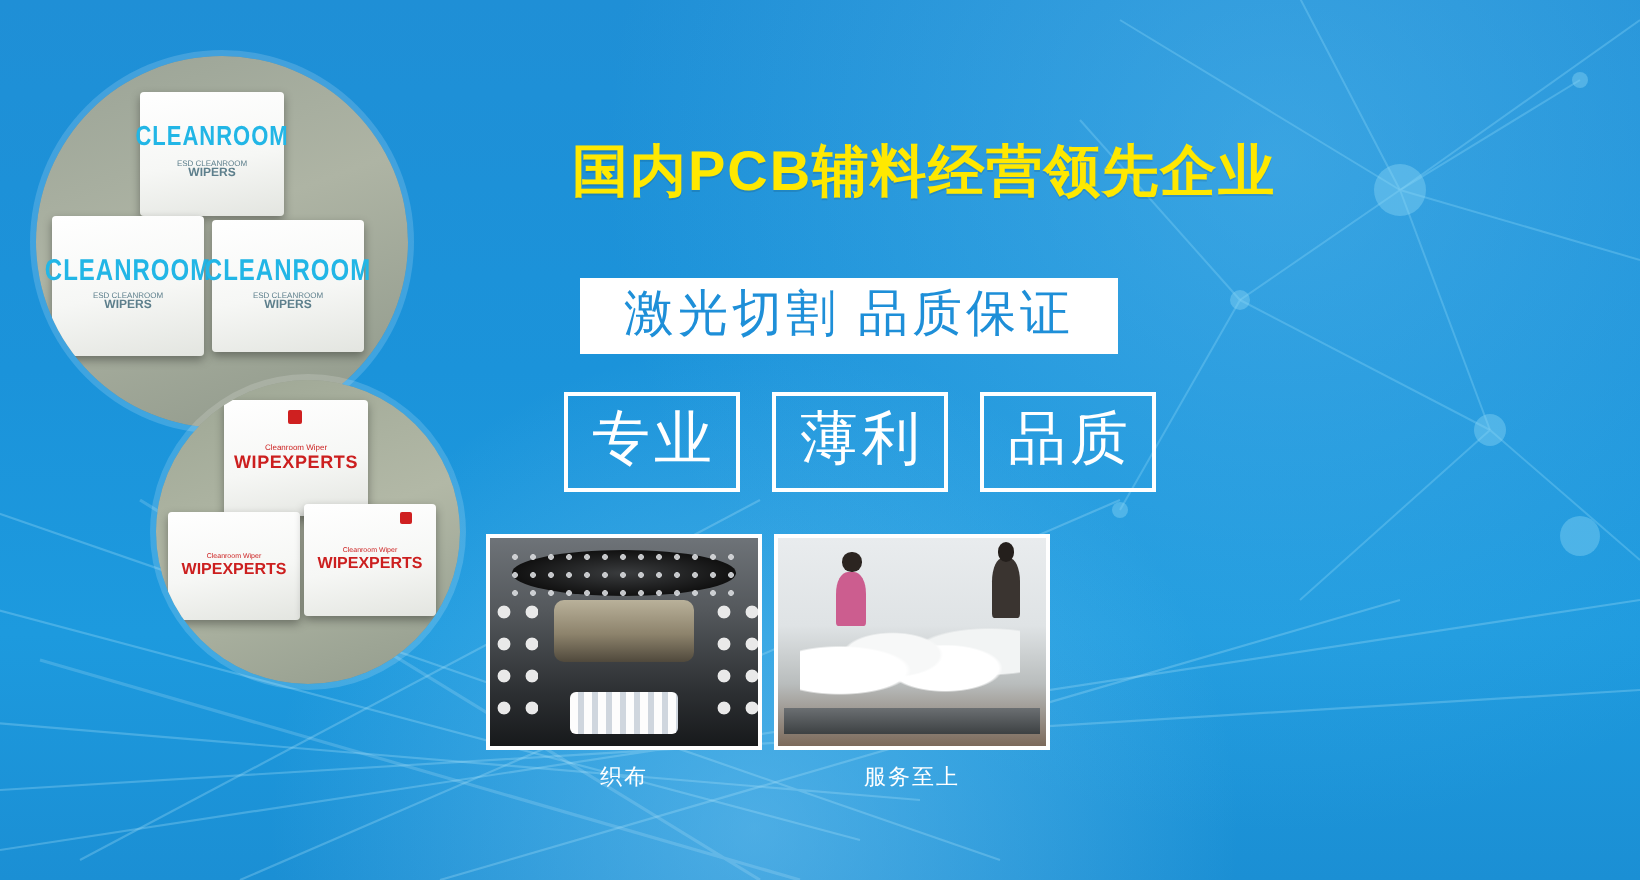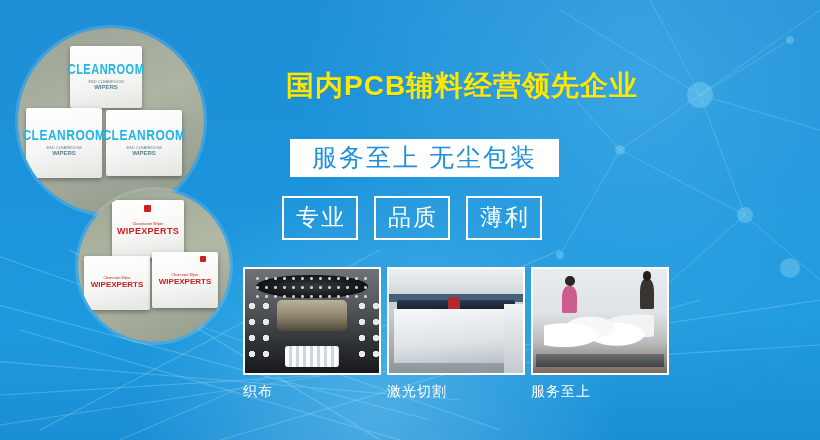--- a/index.html
+++ b/index.html
@@ -63,33 +63,33 @@
   }
   .subbar-text{
     color:#1e8fd8;font-size:25px;letter-spacing:2px;line-height:1;
     white-space:nowrap;
   }
 
   
   .keywords{position:absolute;left:282px;top:196px;display:flex;gap:16px;}
   .kw{
     border:2px solid #ffffff;color:#ffffff;
-    font-size:23px;line-height:1;letter-spacing:2px;
+    font-size:29px;line-height:1;letter-spacing:2px;
     padding:8px 10px 9px 12px;white-space:nowrap;
   }
 
   
   .strip{position:absolute;left:243px;top:267px;display:flex;gap:6px;}
   .thumb-wrap{width:138px;}
   .thumb{
     width:138px;height:108px;border:2px solid #ffffff;box-sizing:border-box;
     overflow:hidden;position:relative;background:#2b2b2b;
   }
   .thumb-caption{
-    color:#ffffff;font-size:14px;
+    color:#ffffff;font-size:11px;text-align:center;
     margin-top:9px;letter-spacing:1px;line-height:1;
   }
 
   
   .sc{position:absolute;inset:0;}
   
   .sc-knit{background:linear-gradient(180deg,#6e7378 0%,#54585c 35%,#2c2f32 75%,#17191b 100%);}
   .knit-ring{position:absolute;left:8%;top:6%;width:84%;height:22%;
     background:radial-gradient(ellipse at 50% 50%,#3a3c3e 0%,#111 70%);
     border-radius:50%;}
@@ -218,59 +218,46 @@
         <div class="stamp" style="left:48px;top:4px;width:6px;height:6px;"></div>
         <div class="pack-sub" style="font-size:3.5px;color:#cc1f1f;">Cleanroom Wiper</div>
         <div class="pack-red" style="font-size:8px;">WIPEXPERTS</div>
       </div>
     </div>
   </div>
 
   <div class="headline">国内PCB辅料经营领先企业</div>
 
   <div class="subbar">
-    <div class="subbar-text">服务至上 无尘包装</div>
+    <div class="subbar-text">激光切割 品质保证</div>
   </div>
 
   <div class="keywords">
     <div class="kw">专业</div>
+    <div class="kw">薄利</div>
     <div class="kw">品质</div>
-    <div class="kw">薄利</div>
   </div>
 
   <div class="strip">
 
     <div class="thumb-wrap">
       <div class="thumb">
         <div class="sc sc-knit">
           <div class="knit-ring"></div>
           <div class="knit-dots"></div>
           <div class="knit-spools-l"></div>
           <div class="knit-spools-r"></div>
           <div class="knit-drum"></div>
           <div class="knit-fabric"></div>
         </div>
       </div>
       <div class="thumb-caption">织布</div>
     </div>
 
 
-    <div class="thumb-wrap">
-      <div class="thumb">
-        <div class="sc sc-laser">
-          <div class="laser-top"></div>
-          <div class="laser-blue"></div>
-          <div class="laser-rail"></div>
-          <div class="laser-head"></div>
-          <div class="laser-bed"></div>
-          <div class="laser-side"></div>
-        </div>
-      </div>
-      <div class="thumb-caption">激光切割</div>
-    </div>
 
     <div class="thumb-wrap">
       <div class="thumb">
         <div class="sc sc-pack">
           <div class="worker w1"></div>
           <div class="worker w2"></div>
           <div class="pack-bags"></div>
           <div class="pack-table"></div>
         </div>
       </div>

